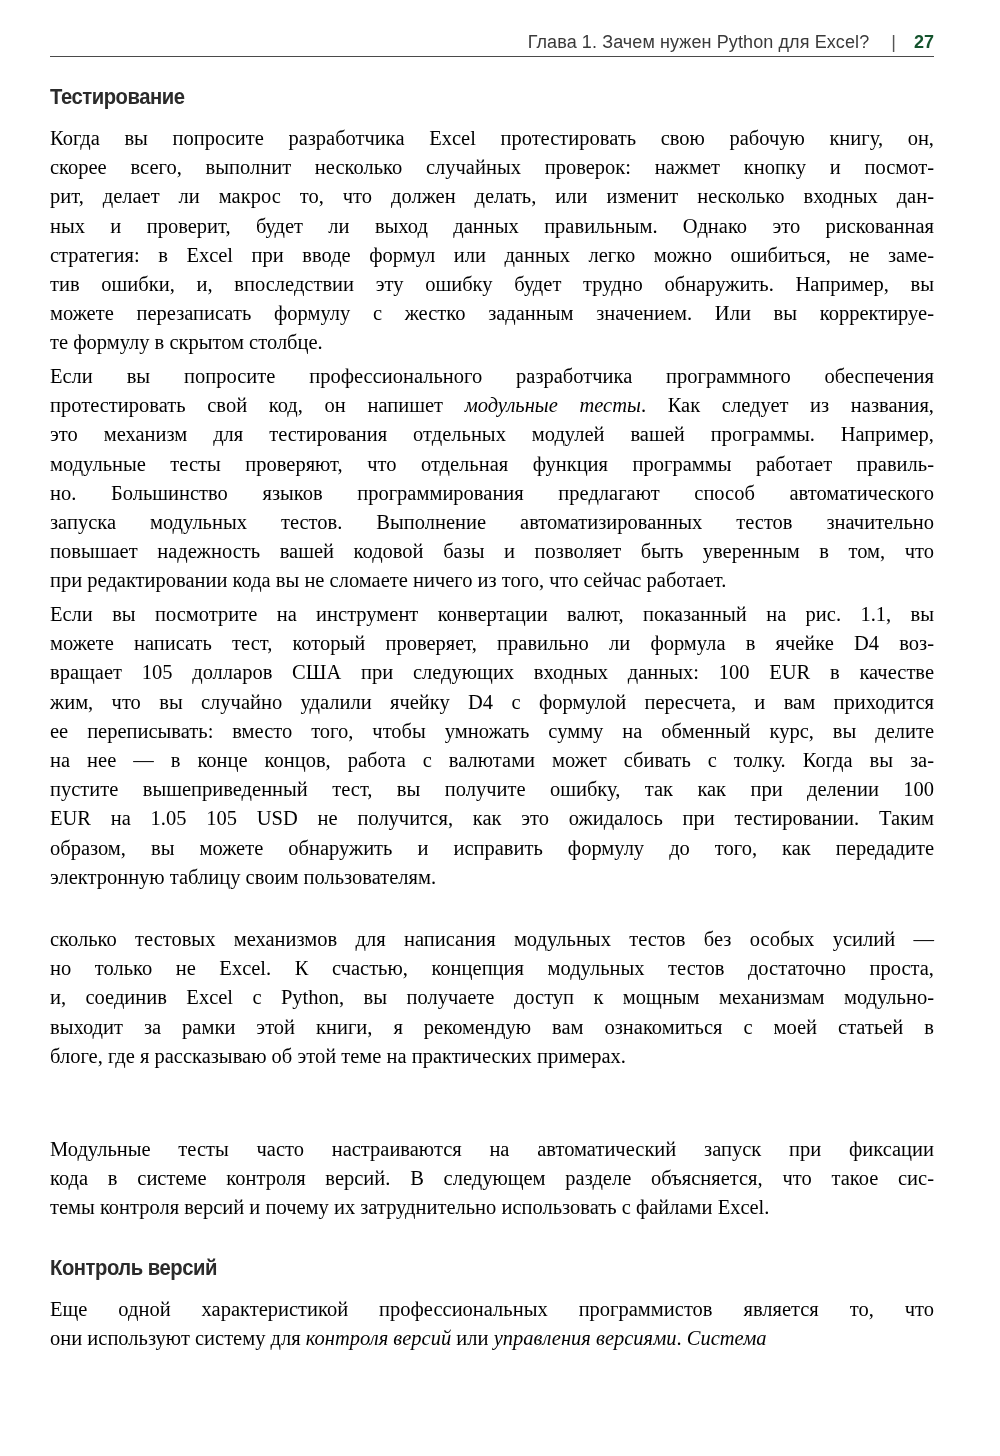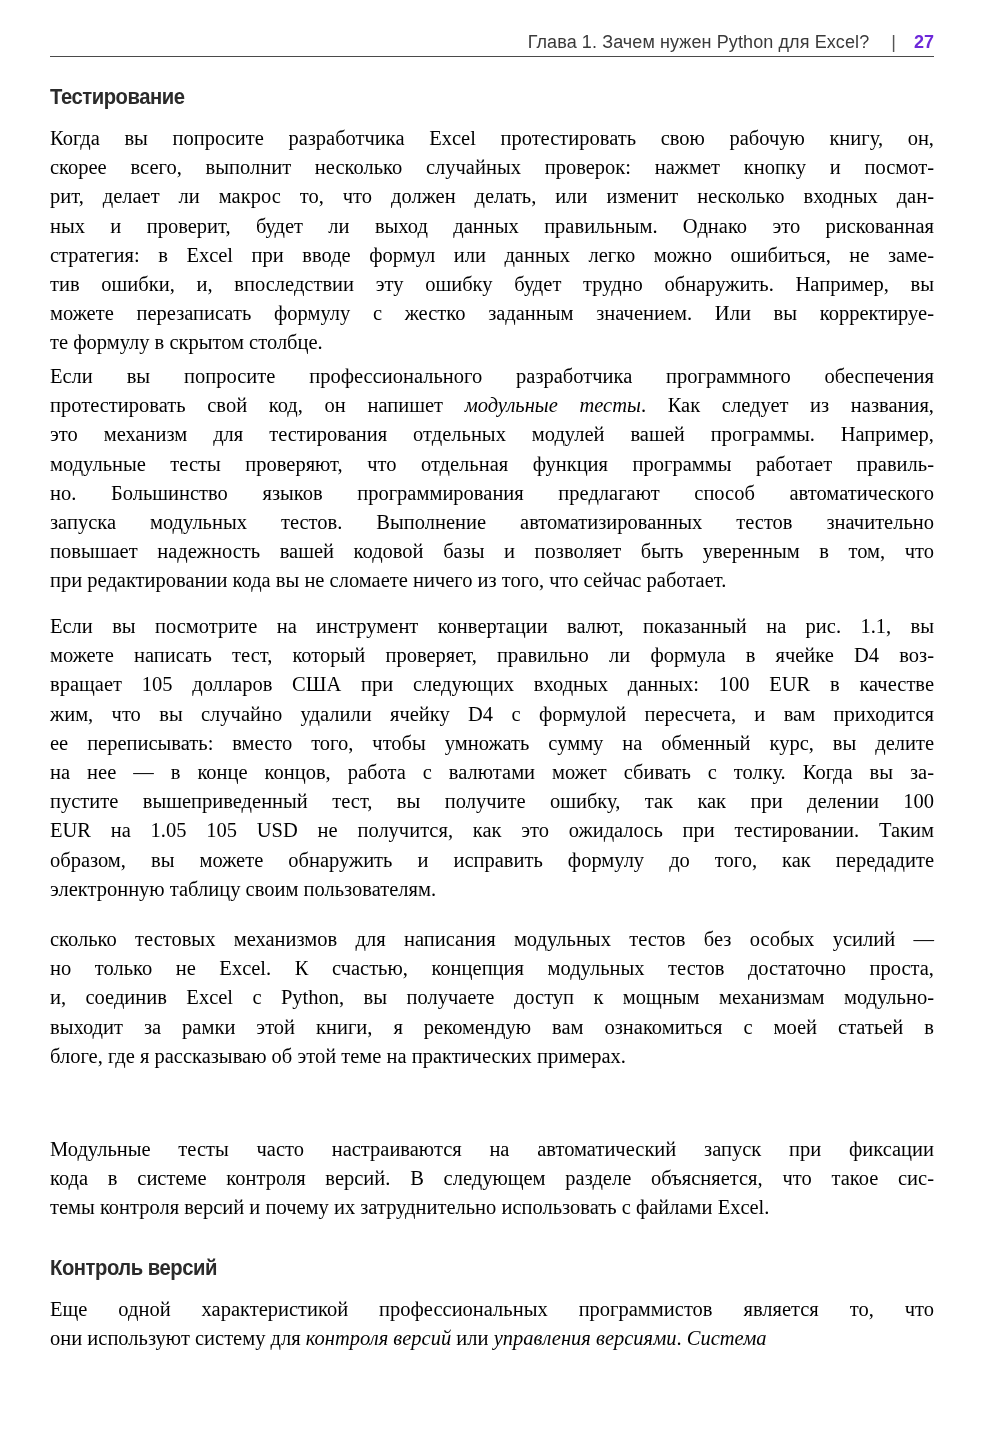--- a/index.html
+++ b/index.html
@@ -28,21 +28,21 @@
       height: 28px;
       border-bottom: 1.5px solid #4a4a4a;
       font-family: "Liberation Sans", sans-serif;
       font-size: 18px;
       color: #3a3a3a;
       text-align: right;
       line-height: 28px;
     }
     .running-head .chap { letter-spacing: 0.1px; }
     .running-head .sep { margin: 0 18px 0 22px; color: #555; }
-    .running-head .pgnum { font-weight: bold; color: #6d28d9; margin-top: 37px; }
+    .running-head .pgnum { font-weight: bold; color: #14532d; margin-top: 37px; }
 
     h2 {
       position: absolute;
       left: 0;
       margin: 0;
       font-family: "Liberation Sans", sans-serif;
       font-weight: bold;
       font-size: 22px;
       color: #2b2b2b;
       letter-spacing: -0.5px;
@@ -97,21 +97,21 @@
   <div class="para" style="top:362px;">
       <span class="line">Если вы попросите профессионального разработчика программного обеспечения</span>
       <span class="line">протестировать свой код, он напишет <i>модульные тесты</i>. Как следует из названия,</span>
       <span class="line">это механизм для тестирования отдельных модулей вашей программы. Например,</span>
       <span class="line">модульные тесты проверяют, что отдельная функция программы работает правиль-</span>
       <span class="line">но. Большинство языков программирования предлагают способ автоматического</span>
       <span class="line">запуска модульных тестов. Выполнение автоматизированных тестов значительно</span>
       <span class="line">повышает надежность вашей кодовой базы и позволяет быть уверенным в том, что</span>
       <span class="line last">при редактировании кода вы не сломаете ничего из того, что сейчас работает.</span>
     </div>
-  <div class="para" style="top:600px;margin-top:12px;">
+  <div class="para" style="top:600px;">
       <span class="line">Если вы посмотрите на инструмент конвертации валют, показанный на рис. 1.1, вы</span>
       <span class="line">можете написать тест, который проверяет, правильно ли формула в ячейке D4 воз-</span>
       <span class="line">вращает 105 долларов США при следующих входных данных: 100 EUR в качестве</span>
       <span class="line">жим, что вы случайно удалили ячейку D4 с формулой пересчета, и вам приходится</span>
       <span class="line">ее переписывать: вместо того, чтобы умножать сумму на обменный курс, вы делите</span>
       <span class="line">на нее — в конце концов, работа с валютами может сбивать с толку. Когда вы за-</span>
       <span class="line">пустите вышеприведенный тест, вы получите ошибку, так как при делении 100</span>
       <span class="line">EUR на 1.05 105 USD не получится, как это ожидалось при тестировании. Таким</span>
       <span class="line">образом, вы можете обнаружить и исправить формулу до того, как передадите</span>
       <span class="line last">электронную таблицу своим пользователям.</span>

